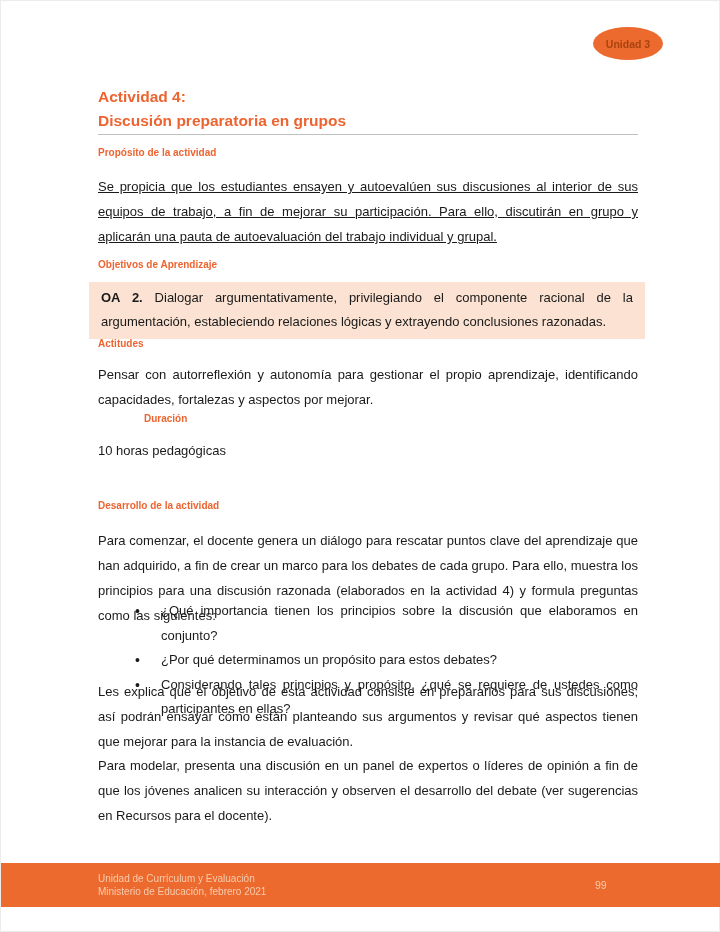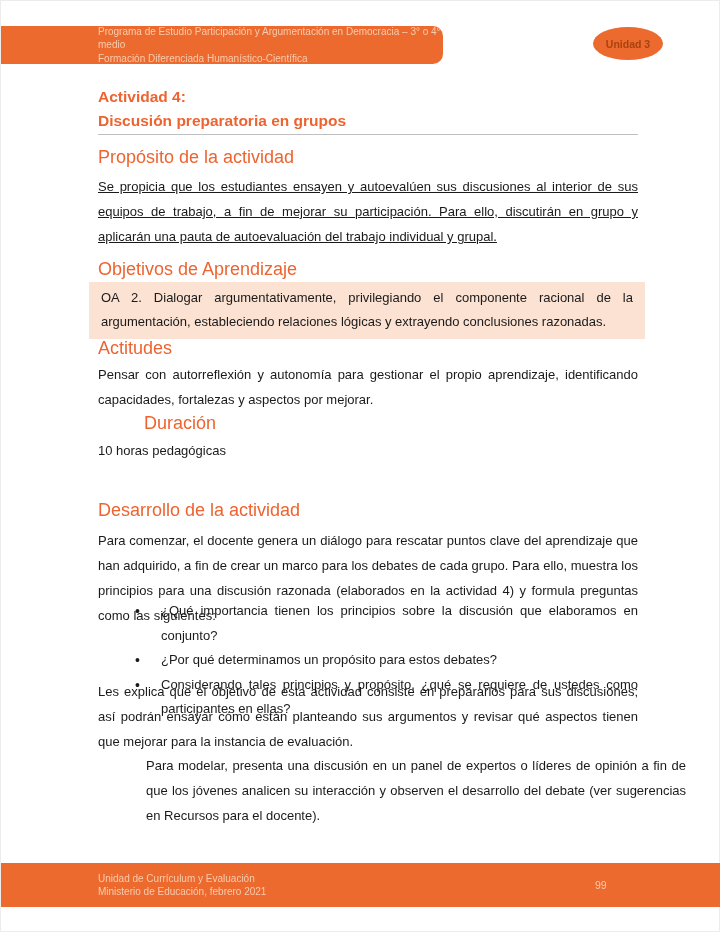--- a/index.html
+++ b/index.html
@@ -30,36 +30,36 @@
     font-size:10.5px;font-weight:700;color:var(--badge-text);
   }
 
   
   .content{position:absolute;left:97px;top:0;width:540px;height:100%;}
   .abs{position:absolute;left:0;width:100%;}
 
   .doc-title{top:84px;font-size:15.5px;font-weight:700;color:var(--heading-orange);line-height:24px;}
   .title-rule{top:133px;border:none;border-top:1px solid var(--rule);height:0;}
 
-  .sec-heading{font-size:18px;font-weight:400;color:var(--heading-orange);}
+  .sec-heading{font-size:10px;font-weight:700;color:var(--heading-orange);}
   .h-proposito{top:146px;}
   .h-objetivos{top:258px;}
   .h-actitudes{top:337px;}
   .h-duracion{top:412px;padding-left:46px;}
   .h-desarrollo{top:499px;}
 
   .body-text{font-size:13px;line-height:25px;color:var(--body-text);text-align:justify;}
   .p-proposito{top:173px;text-decoration:underline;}
   .oa-box{top:281px;left:-9px;width:556px;background:var(--highlight);padding:4px 12px 5px 12px;line-height:24px;text-align:justify;}
-  .oa-box .bold{font-weight:400;}
+  .oa-box .bold{font-weight:700;}
   .p-actitudes{top:361px;}
   .p-duracion{top:437px;text-align:left;}
   .p-intro{top:527px;}
   .p-explica{top:678px;}
-  .p-modelar{top:752px;margin-left:48px;}
+  .p-modelar{top:752px;}
 
   ul.bullets{top:598px;list-style:none;}
   ul.bullets li{
     position:relative;padding-left:63px;font-size:13px;line-height:24.5px;
     color:var(--body-text);text-align:justify;
   }
   ul.bullets li::before{
     content:"\2022";position:absolute;left:37px;top:0;
     font-size:14px;color:var(--body-text);
   }
@@ -73,26 +73,20 @@
   .page-number{
     position:absolute;left:594px;top:50%;transform:translateY(-50%);
     font-size:10.5px;color:var(--band-text);
   }
 </style>
 </head>
 <body>
 
 <div class="page">
 
-  <div class="header-band">
-    <div class="band-text">
-      <div>Programa de Estudio Participación y Argumentación en Democracia – 3° o 4° medio</div>
-      <div>Formación Diferenciada Humanístico-Científica</div>
-    </div>
-  </div>
 
   <div class="unit-badge">Unidad 3</div>
 
   <div class="content">
 
     <h1 class="abs doc-title">
       <span>Actividad 4:</span><br>
       <span>Discusión preparatoria en grupos</span>
     </h1>
 

